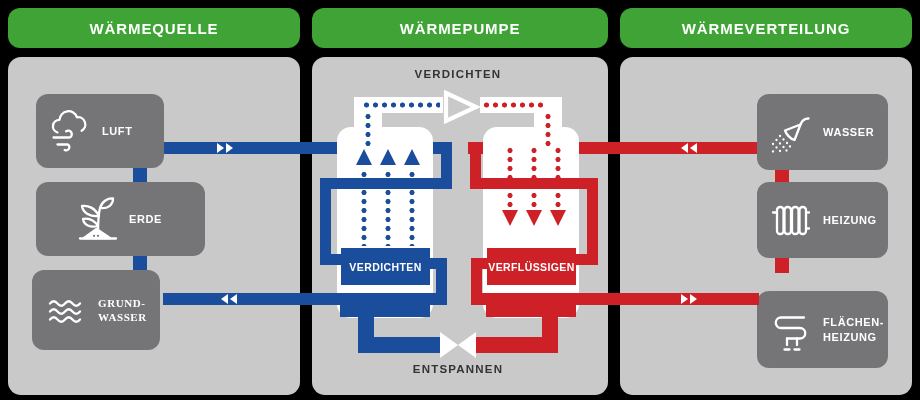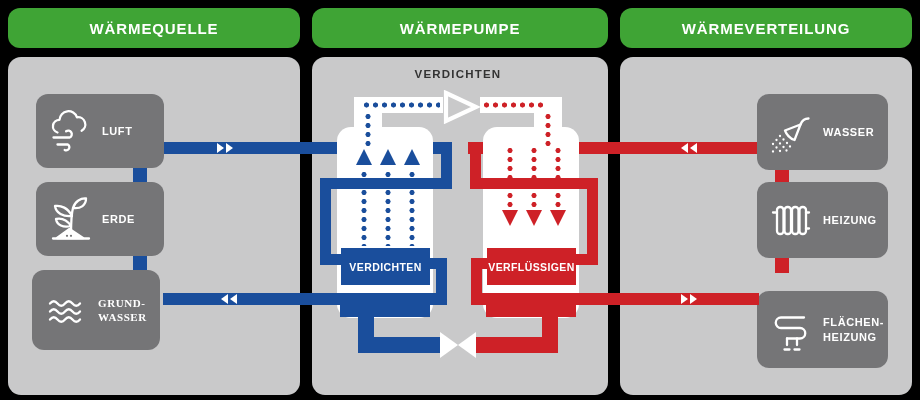--- a/index.html
+++ b/index.html
@@ -64,21 +64,21 @@
 
   <div class="gbox" style="left:36px;top:94px;width:128px;height:74px;">
     <svg class="icn" viewBox="0 0 48 48">
       <path d="M12.5 25.5a6.5 6.5 0 0 1 2-12.7A9 9 0 0 1 32 10.3a7.2 7.2 0 0 1 4.6 13.4"></path>
       <path d="M8.5 30.5h16.2a3.6 3.6 0 1 0-3.6-6.2"></path>
       <path d="M12.5 37.5h10.3a3.1 3.1 0 1 1-3.1 5.4"></path>
     </svg>
     <div class="glabel">LUFT</div>
   </div>
 
-  <div class="gbox" style="left:36px;top:182px;width:128px;height:74px;">
+  <div class="gbox" style="left:36px;top:182px;width:142px;height:74px;padding-left:27px;">
     <svg class="icn" viewBox="0 0 48 48">
       <path d="M26 40c0-10 0-20 2-27"></path>
       <path d="M28 13c2-7 8-10 13-9.5C41 10 36 14 28 13Z"></path>
       <path d="M27 21c-4-8-11-11-17-10 1 7 8 11 17 10Z"></path>
       <path d="M26 31c-4-6-10-8-15-7 1 6 7 9 15 7Z"></path>
       <path d="M12 43l12.5-9L38 43Z" style="fill:#fff"></path>
       <path d="M8 43.5h36"></path>
       <circle cx="22" cy="40.8" r="1.1" style="fill:#757577;stroke:none"></circle>
       <circle cx="26" cy="40.8" r="1.1" style="fill:#757577;stroke:none"></circle>
     </svg>
@@ -172,20 +172,21 @@
   <div class="wht" style="left:354px;top:97px;width:28px;height:31px;"></div>
   <div class="wht" style="left:534px;top:97px;width:28px;height:31px;"></div>
   <div class="wht box" style="left:337px;top:127px;width:96px;height:191px;"></div>
   <div class="wht box" style="left:483px;top:127px;width:96px;height:191px;"></div>
 
   <svg class="comp" style="left:443px;top:90px;" width="38" height="34" viewBox="0 0 38 34">
     <path d="M3 3 L33 17 L3 31 Z" fill="none" stroke="#fff" stroke-width="4.2"></path>
   </svg>
 
   <div class="ptext" style="left:354px;top:68px;width:208px;">VERDICHTEN</div>
+  <div class="ptext" style="left:354px;top:363px;width:208px;">ENTSPANNEN</div>
 
   <div class="drow db" style="left:362px;top:102px;width:78px;"></div>
   <div class="dcol db" style="left:365px;top:112px;height:36px;"></div>
   <div class="drow dr" style="left:482px;top:102px;width:64px;"></div>
   <div class="dcol dr" style="left:545px;top:112px;height:36px;"></div>
 
   <div class="ah ah-up" style="left:356px;top:149px;"></div>
   <div class="ah ah-up" style="left:380px;top:149px;"></div>
   <div class="ah ah-up" style="left:404px;top:149px;"></div>
   <div class="dcol db" style="left:361px;top:170px;height:76px;"></div>

